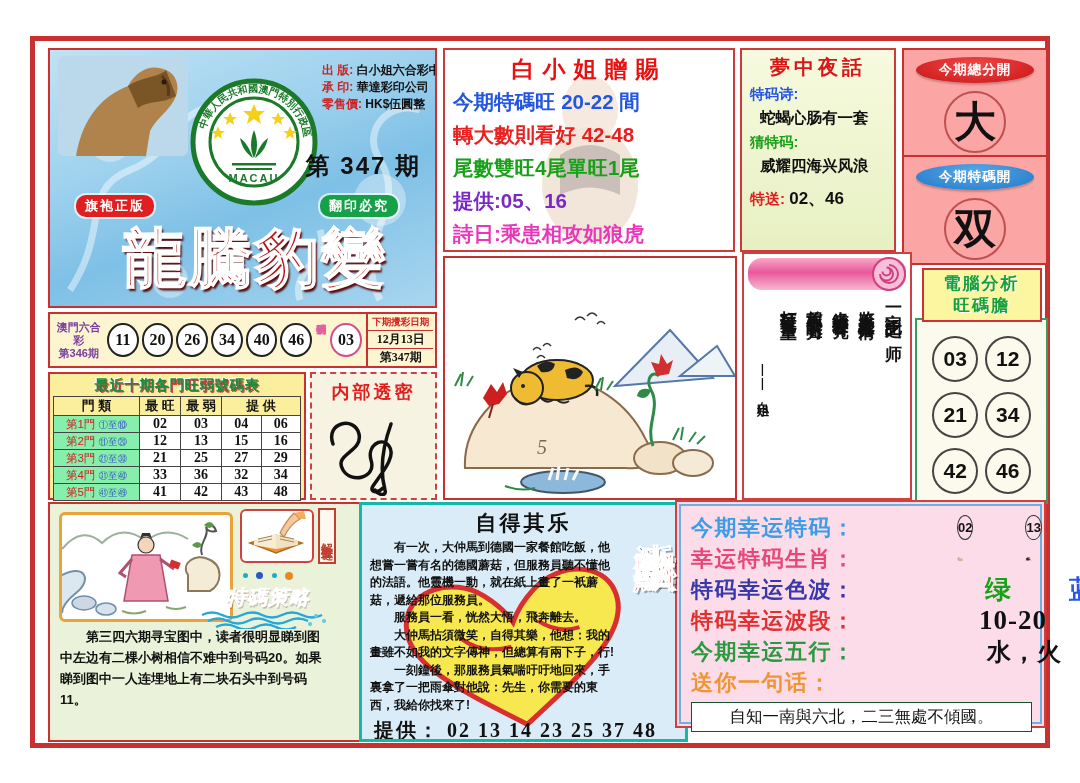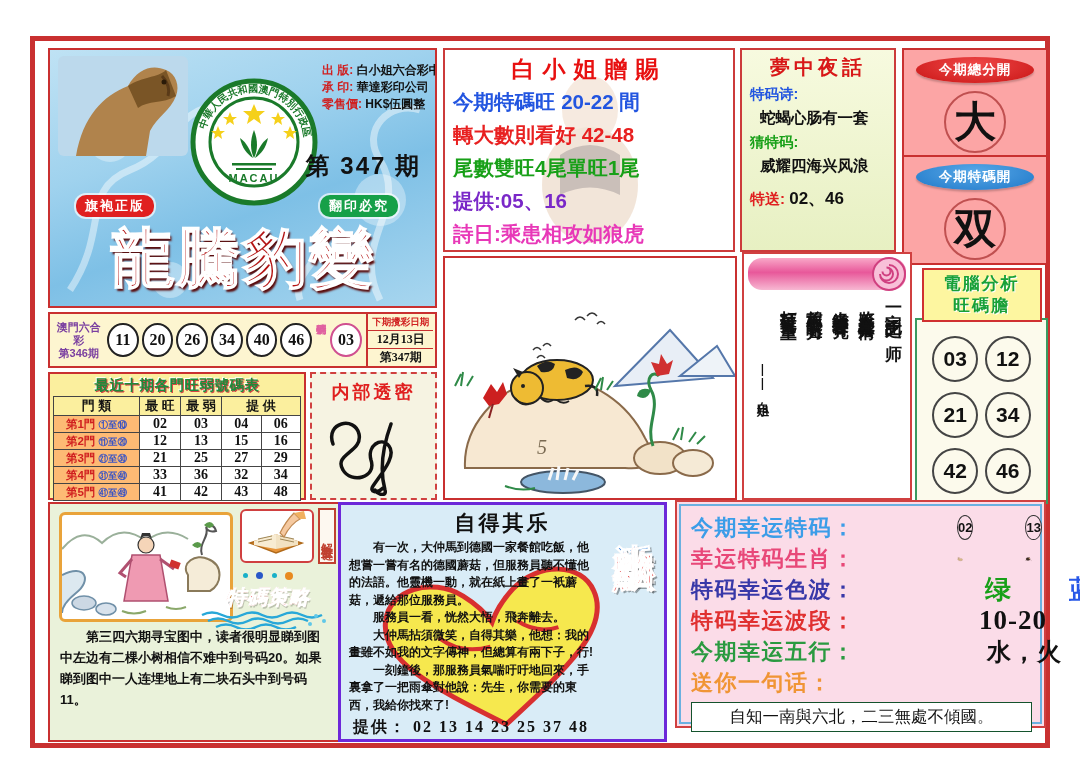--- a/index.html
+++ b/index.html
@@ -13,21 +13,21 @@
   #header { left:48px; top:48px; width:389px; height:260px; border:2px solid #c93030;
     background:linear-gradient(160deg,#bfe2f4 0%,#9fd2ee 35%,#7ec0e6 60%,#a8d6ef 100%); overflow:hidden; }
   .pub-line { font-size:12px; font-weight:bold; line-height:17px; white-space:nowrap; }
   .pub-line .lab { color:#d02020; }
   .pub-line .val { color:#111; }
   #issue { position:absolute; right:14px; top:100px; font-size:24px; font-weight:bold; color:#111; letter-spacing:2px;}
   .badge { position:absolute; top:145px; font-size:13px; font-weight:bold; color:#fff;
     padding:2px 9px; border-radius:10px; letter-spacing:2px; box-shadow:0 0 0 2px #ffffffaa; }
   #badge-left { left:26px; background:#e02020; }
   #badge-right { left:270px; background:#16a048; }
-  #main-title { position:absolute; left:0; bottom:4px; width:100%; text-align:center;
+  #main-title { position:absolute; left:12px; bottom:4px; width:100%; text-align:center;
     font-family:"Liberation Serif",serif; font-size:64px; font-weight:bold; color:#b31414;
     -webkit-text-stroke:1.5px #ffffff; text-shadow:2px 3px 2px #5a0a0a; letter-spacing:2px; white-space:nowrap;}
 
   
   #strip { left:48px; top:312px; width:389px; height:56px; border:2px solid #c93030;
     background:#fdf5d0; display:flex; align-items:center; padding:0 2px; }
   #strip-label { width:58px; text-align:center; color:#7a3fa0; font-weight:bold; font-size:11px; line-height:13px;}
   .ball { width:34px; height:34px; border:2.5px solid #222; border-radius:50%; background:#fff;
     display:flex; align-items:center; justify-content:center; font-family:"Liberation Serif",serif;
     font-size:16px; font-weight:bold; color:#111; margin:0 1.5px; }
@@ -42,22 +42,22 @@
   #datebox .d2 { border-bottom:1px solid #c93030; }
 
   
   #hot { left:48px; top:372px; width:258px; height:128px; border:2px solid #c93030; background:#fbef9e; padding:2px 3px;}
   #hot-title { text-align:center; font-size:14.5px; font-weight:bold; color:#1f8a3a;
     text-shadow:1px 1px 0 #d84444, -1px -1px 0 #fff; letter-spacing:0.5px; }
   #hot table { width:100%; border-collapse:collapse; margin-top:1px; }
   #hot th { font-size:13px; color:#111; border:1px solid #444; padding:0; height:17px; background:#fbef9e;}
   #hot td { border:1px solid #444; text-align:center; font-family:"Liberation Serif",serif;
     font-size:14px; font-weight:bold; color:#111; background:#fff; height:17px;}
-  #hot td.gate { background:#fdba74; font-family:"Liberation Sans",sans-serif; font-size:11.5px;
-    font-weight:bold; color:#d02020; white-space:nowrap; }
+  #hot td.gate { background:#86efac; font-family:"Liberation Sans",sans-serif; font-size:11.5px;
+    font-weight:normal; color:#d02020; white-space:nowrap; }
   #hot td.gate .rng { color:#3a54c4; font-size:9.5px; }
 
   
   #secret { left:310px; top:372px; width:127px; height:128px; border:2px dashed #d04040; background:#f6f3e2; text-align:center;}
   #secret-title { margin-top:6px; font-size:18px; font-weight:bold; color:#e02020; letter-spacing:3px; }
 
   
   #lady { left:443px; top:48px; width:292px; height:204px; border:2.5px solid #cc3b3b; background:#fff; overflow:hidden;}
   #lady .inner { position:relative; z-index:1; padding:4px 8px; }
   #lady-title { text-align:center; color:#e81010; font-size:23px; font-weight:bold; letter-spacing:8px; }
@@ -120,28 +120,28 @@
     color:#c04030; font-size:12px; font-weight:bold; writing-mode:vertical-rl; text-align:center;
     line-height:14px; padding-top:2px; letter-spacing:2px; background:#fdf8f0;}
   #bl-logo { position:absolute; left:150px; top:62px; width:136px; text-align:center; }
   #bl-logo-dots span { display:inline-block; border-radius:50%; margin:0 2px; vertical-align:middle;}
   #bl-logo-text { font-size:20px; font-weight:bold; color:#e02020; -webkit-text-stroke:0.8px #fff;
     text-shadow:1px 2px 0 #00000033; font-style:italic; letter-spacing:1px; }
   #bl-story { position:absolute; left:10px; top:122px; width:268px; font-size:13px; line-height:21px;
     color:#111; text-indent:2em; font-weight:bold;}
 
   
-  #bm { left:338px; top:502px; width:329px; height:240px; border:3px solid #6d28d9; background:#d9ecf7; overflow:hidden;}
+  #bm { left:359px; top:502px; width:329px; height:240px; border:3px solid #14b8a6; background:#d9ecf7; overflow:hidden;}
   #bm-heart { position:absolute; left:30px; top:55px; z-index:0; }
   #bm-title { position:relative; z-index:1; text-align:center; font-size:21px; font-weight:bold; color:#111;
     margin-top:4px; letter-spacing:3px;}
   #bm-text { position:relative; z-index:1; width:252px; padding:2px 0 0 8px; font-size:12px; line-height:17.5px;
     color:#111; font-weight:bold; }
   #bm-text p { text-indent:2em; }
-  #bm-offer { position:relative; z-index:1; font-family:"Liberation Serif",serif; font-size:16px; font-weight:bold;
+  #bm-offer { position:relative; z-index:1; font-family:"Liberation Serif",serif; font-size:20px; font-weight:bold;
     color:#111; padding-left:12px; margin-top:3px; letter-spacing:2px; }
   #bm-side { position:absolute; right:2px; top:4px; width:58px; text-align:center; writing-mode:vertical-rl; z-index:1;}
   #bm-side .t1 { font-size:42px; font-weight:bold; color:#2878d8; -webkit-text-stroke:1px #fff;
     text-shadow:2px 2px 0 #00000055; letter-spacing:2px;}
   #bm-side .t2 { font-size:42px; font-weight:bold; color:#e03030; -webkit-text-stroke:1px #fff;
     text-shadow:2px 2px 0 #00000055; letter-spacing:2px;}
 
   
   #br { left:675px; top:500px; width:371px; height:228px; border:2px solid #d04040; background:#fbdce8; padding:2px;}
   #br-inner { border:2px solid #6ab0e0; height:100%; padding:6px 8px 4px 10px; }

